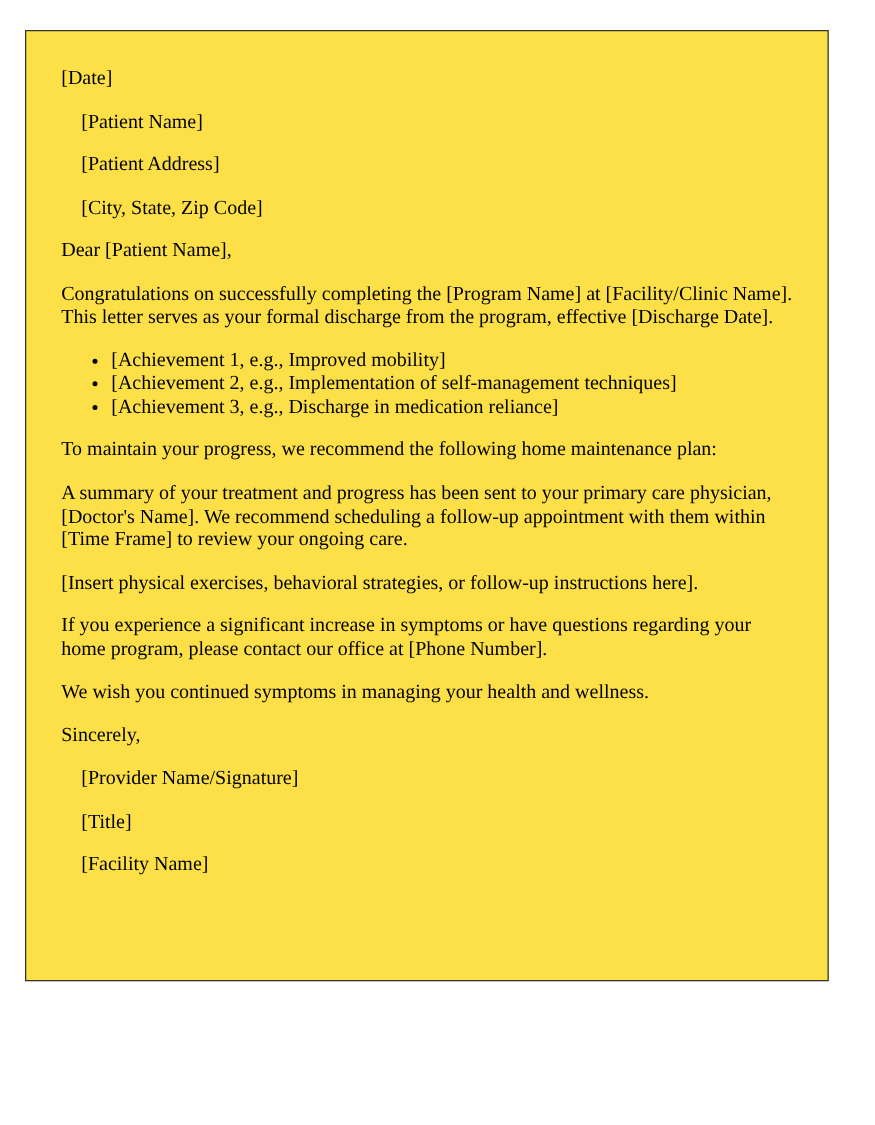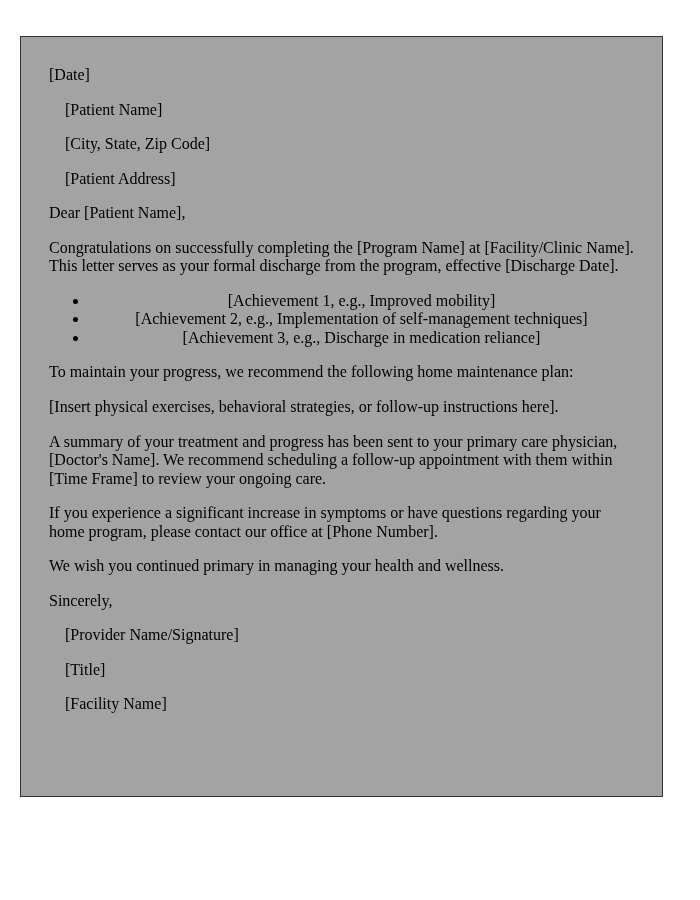--- a/index.html
+++ b/index.html
@@ -12,76 +12,75 @@
     height: 900px;
     position: relative;
     font-family: "Liberation Serif", "DejaVu Serif", serif;
     font-size: 16px;
     line-height: 1.16;
     color: #000000;
   }
   .letter {
     position: absolute;
     left: 20px;
-    top: 36px;
+    top: 24px;
     width: 585px;
     height: 733px;
     padding: 13px 28px;
     border: 1px solid #333333;
-    background: #a3a3a3;
+    background: #fde047;
     overflow: hidden;
   }
   .letter p, .letter .block {
     margin: 16px 0;
   }
   .letter .block .line {
     margin: 16px;
   }
   .letter ul {
     margin: 16px 0;
     padding-left: 40px;
   }
   .letter li {
     margin: 0;
-    text-align: center;
   }
 </style>
 </head>
 <body>
 
 <div class="letter">
 
   <p>[Date]</p>
 
   <div class="block">
     <div class="line">[Patient Name]</div>
+    <div class="line">[Patient Address]</div>
     <div class="line">[City, State, Zip Code]</div>
-    <div class="line">[Patient Address]</div>
   </div>
 
   <p>Dear [Patient Name],</p>
 
   <p>Congratulations on successfully completing the [Program Name] at [Facility/Clinic Name]. This letter serves as your formal discharge from the program, effective [Discharge Date].</p>
 
 
   <ul>
     <li>[Achievement 1, e.g., Improved mobility]</li>
     <li>[Achievement 2, e.g., Implementation of self-management techniques]</li>
     <li>[Achievement 3, e.g., Discharge in medication reliance]</li>
   </ul>
 
   <p>To maintain your progress, we recommend the following home maintenance plan:</p>
 
+  <p>A summary of your treatment and progress has been sent to your primary care physician, [Doctor's Name]. We recommend scheduling a follow-up appointment with them within [Time Frame] to review your ongoing care.</p>
+
   <p>[Insert physical exercises, behavioral strategies, or follow-up instructions here].</p>
-
-  <p>A summary of your treatment and progress has been sent to your primary care physician, [Doctor's Name]. We recommend scheduling a follow-up appointment with them within [Time Frame] to review your ongoing care.</p>
 
   <p>If you experience a significant increase in symptoms or have questions regarding your home program, please contact our office at [Phone Number].</p>
 
-  <p>We wish you continued primary in managing your health and wellness.</p>
+  <p>We wish you continued symptoms in managing your health and wellness.</p>
 
   <p>Sincerely,</p>
 
   <div class="block">
     <div class="line">[Provider Name/Signature]</div>
     <div class="line">[Title]</div>
     <div class="line">[Facility Name]</div>
   </div>
 
 </div>

